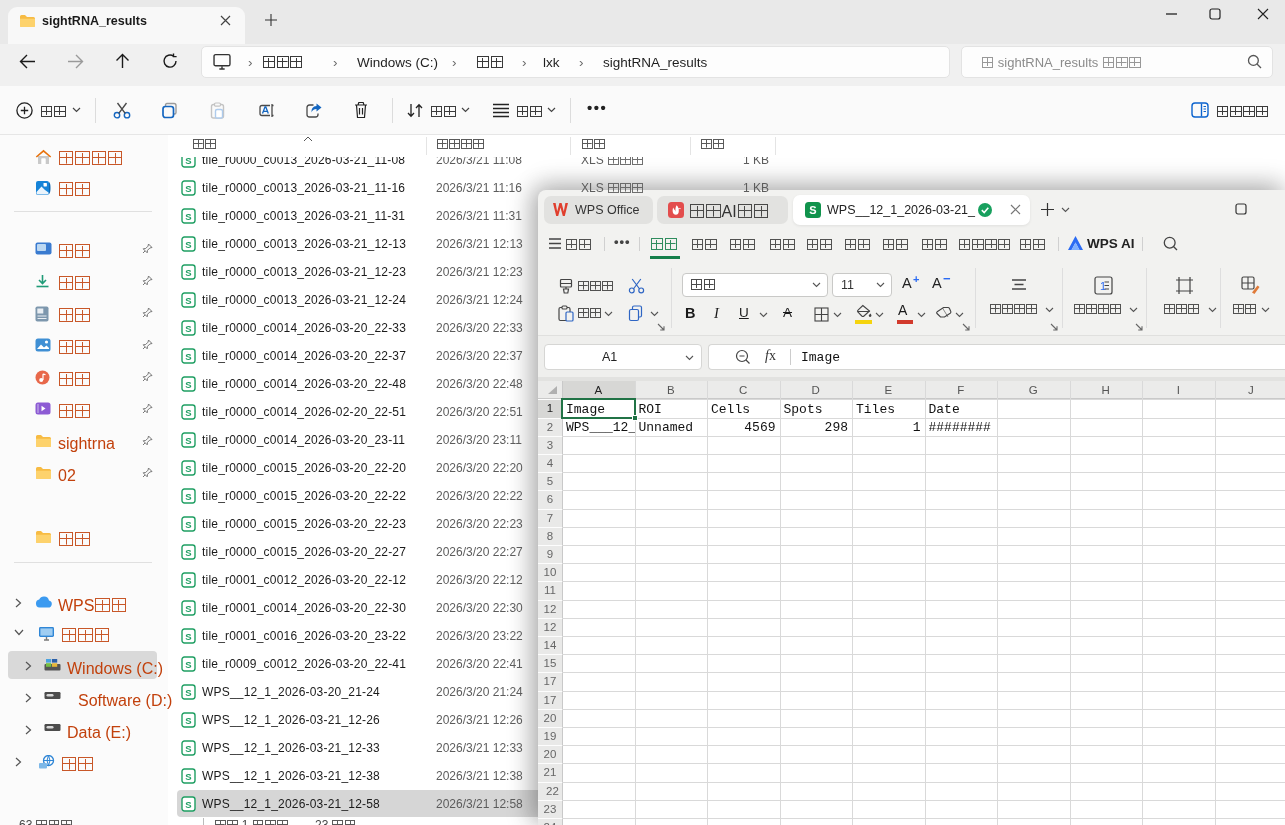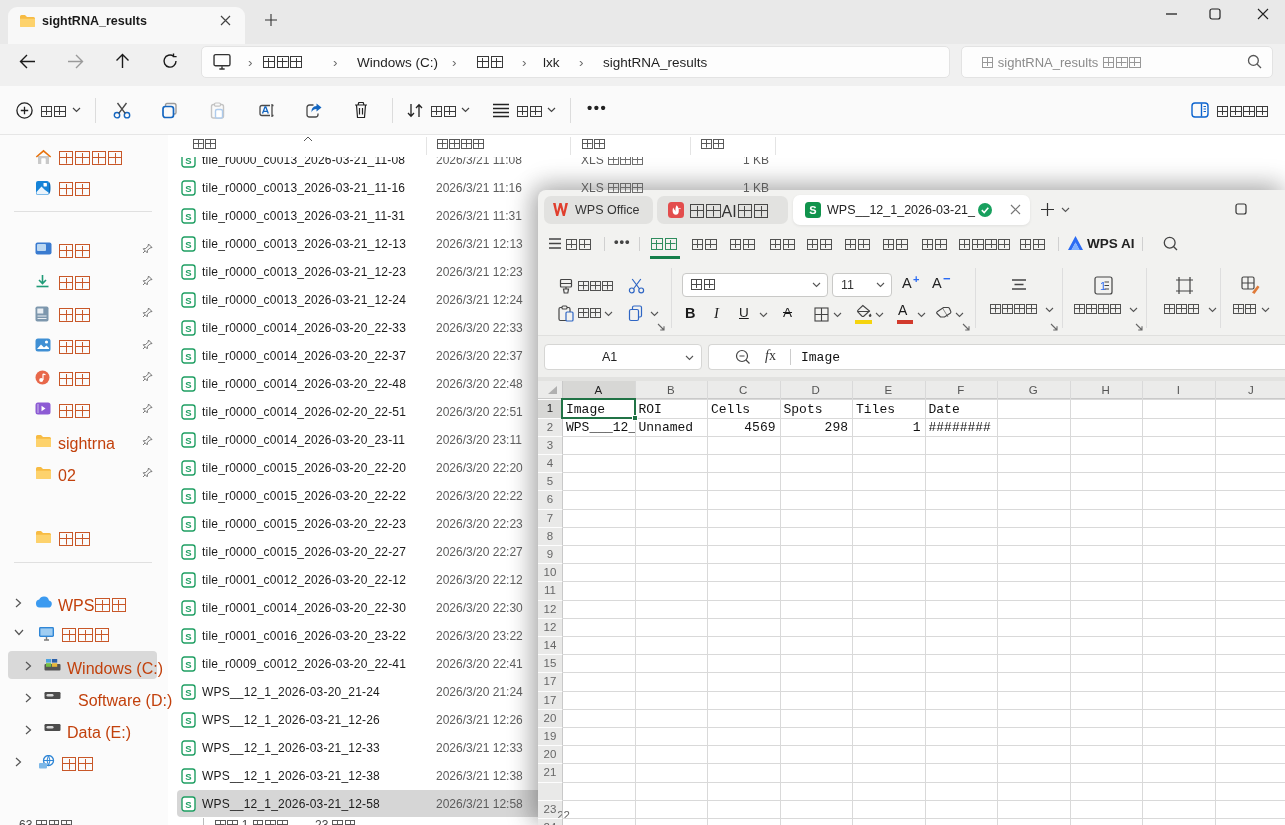--- a/index.html
+++ b/index.html
@@ -1050,21 +1050,21 @@
       <div style="position: absolute; left: 0px; top: 221.6px; width: 24px; text-align: center; font-size: 11.5px; color: rgb(102, 102, 102);">12</div>
       <div style="position: absolute; left: 0px; top: 239.8px; width: 24px; text-align: center; font-size: 11.5px; color: rgb(102, 102, 102);">12</div>
       <div style="position: absolute; left: 0px; top: 258px; width: 24px; text-align: center; font-size: 11.5px; color: rgb(102, 102, 102);">14</div>
       <div style="position: absolute; left: 0px; top: 276.2px; width: 24px; text-align: center; font-size: 11.5px; color: rgb(102, 102, 102);">15</div>
       <div style="position: absolute; left: 0px; top: 294.4px; width: 24px; text-align: center; font-size: 11.5px; color: rgb(102, 102, 102);">17</div>
       <div style="position: absolute; left: 0px; top: 312.6px; width: 24px; text-align: center; font-size: 11.5px; color: rgb(102, 102, 102);">17</div>
       <div style="position: absolute; left: 0px; top: 330.8px; width: 24px; text-align: center; font-size: 11.5px; color: rgb(102, 102, 102);">20</div>
       <div style="position: absolute; left: 0px; top: 349px; width: 24px; text-align: center; font-size: 11.5px; color: rgb(102, 102, 102);">19</div>
       <div style="position: absolute; left: 0px; top: 367.2px; width: 24px; text-align: center; font-size: 11.5px; color: rgb(102, 102, 102);">20</div>
       <div style="position: absolute; left: 0px; top: 385.4px; width: 24px; text-align: center; font-size: 11.5px; color: rgb(102, 102, 102);">21</div>
-      <div style="position: absolute; left: 8px; top: 403.6px; width: 24px; text-align: right; font-size: 11.5px; color: rgb(102, 102, 102); margin-top: 24px;">22</div>
+      <div style="position: absolute; left: 8px; top: 403.6px; width: 24px; text-align: left; font-size: 11.5px; color: rgb(102, 102, 102);">22</div>
       <div style="position: absolute; left: 0px; top: 421.8px; width: 24px; text-align: center; font-size: 11.5px; color: rgb(102, 102, 102);">23</div>
       <div style="position: absolute; left: 0px; top: 440px; width: 24px; text-align: center; font-size: 11.5px; color: rgb(102, 102, 102);">24</div>
       <div style="position: absolute; left: 24px; top: 0px; width: 1px; height: 444px; background: rgb(201, 201, 201);"></div>
       <div style="position: absolute; left: 96.5px; top: 0px; width: 1px; height: 444px; background: rgb(217, 217, 217);"></div>
       <div style="position: absolute; left: 169px; top: 0px; width: 1px; height: 444px; background: rgb(217, 217, 217);"></div>
       <div style="position: absolute; left: 241.5px; top: 0px; width: 1px; height: 444px; background: rgb(217, 217, 217);"></div>
       <div style="position: absolute; left: 314px; top: 0px; width: 1px; height: 444px; background: rgb(217, 217, 217);"></div>
       <div style="position: absolute; left: 386.5px; top: 0px; width: 1px; height: 444px; background: rgb(217, 217, 217);"></div>
       <div style="position: absolute; left: 459px; top: 0px; width: 1px; height: 444px; background: rgb(217, 217, 217);"></div>
       <div style="position: absolute; left: 531.5px; top: 0px; width: 1px; height: 444px; background: rgb(217, 217, 217);"></div>

